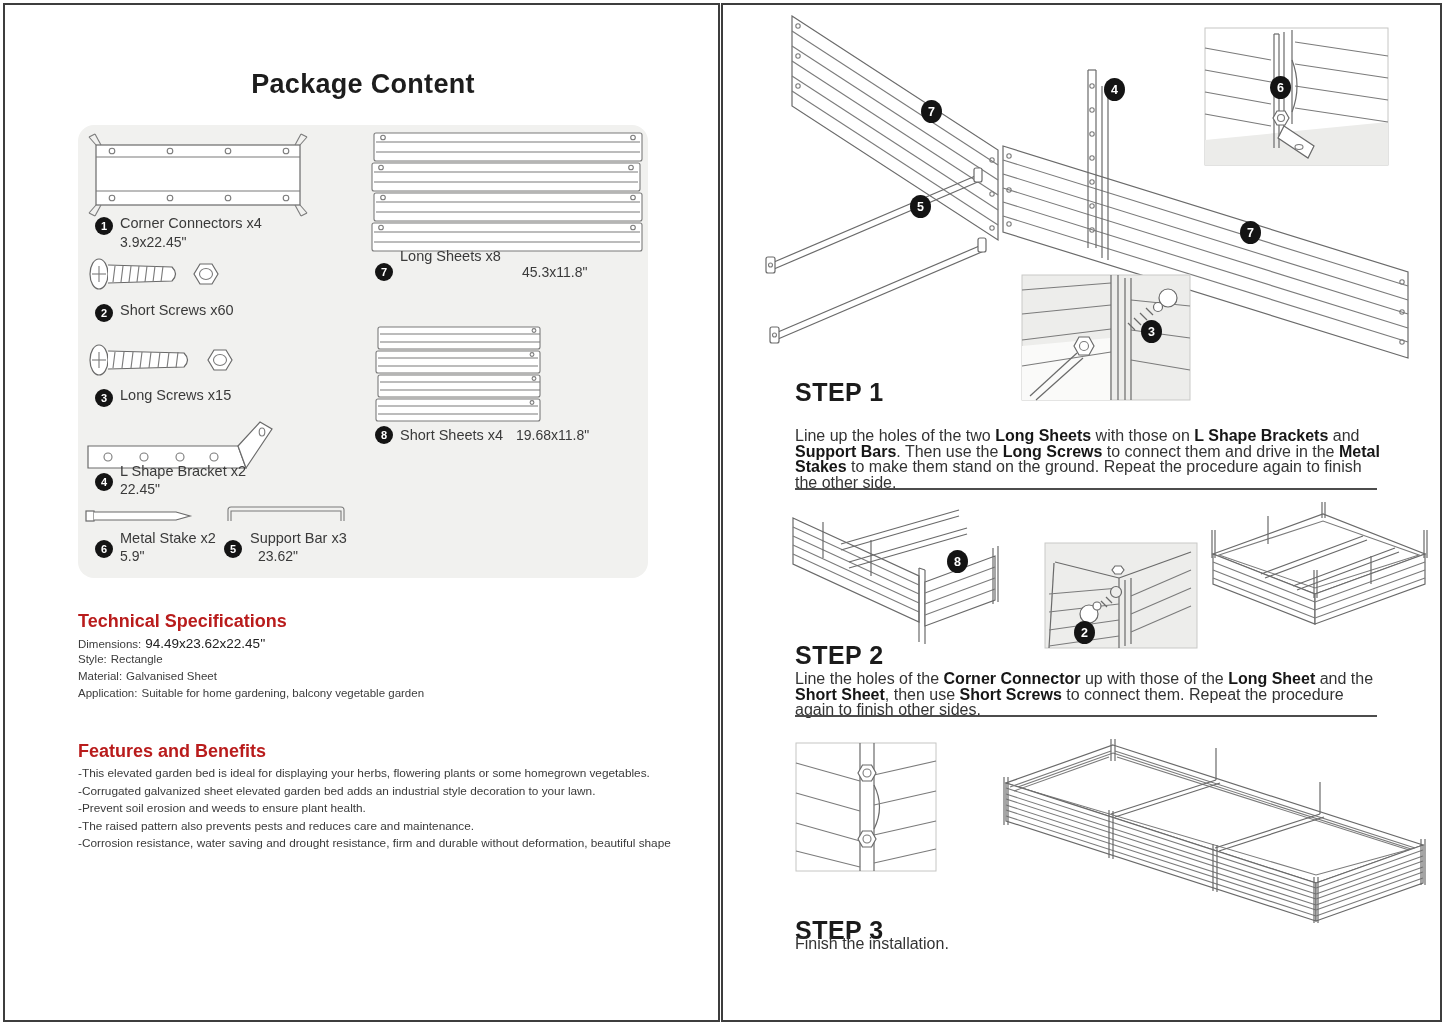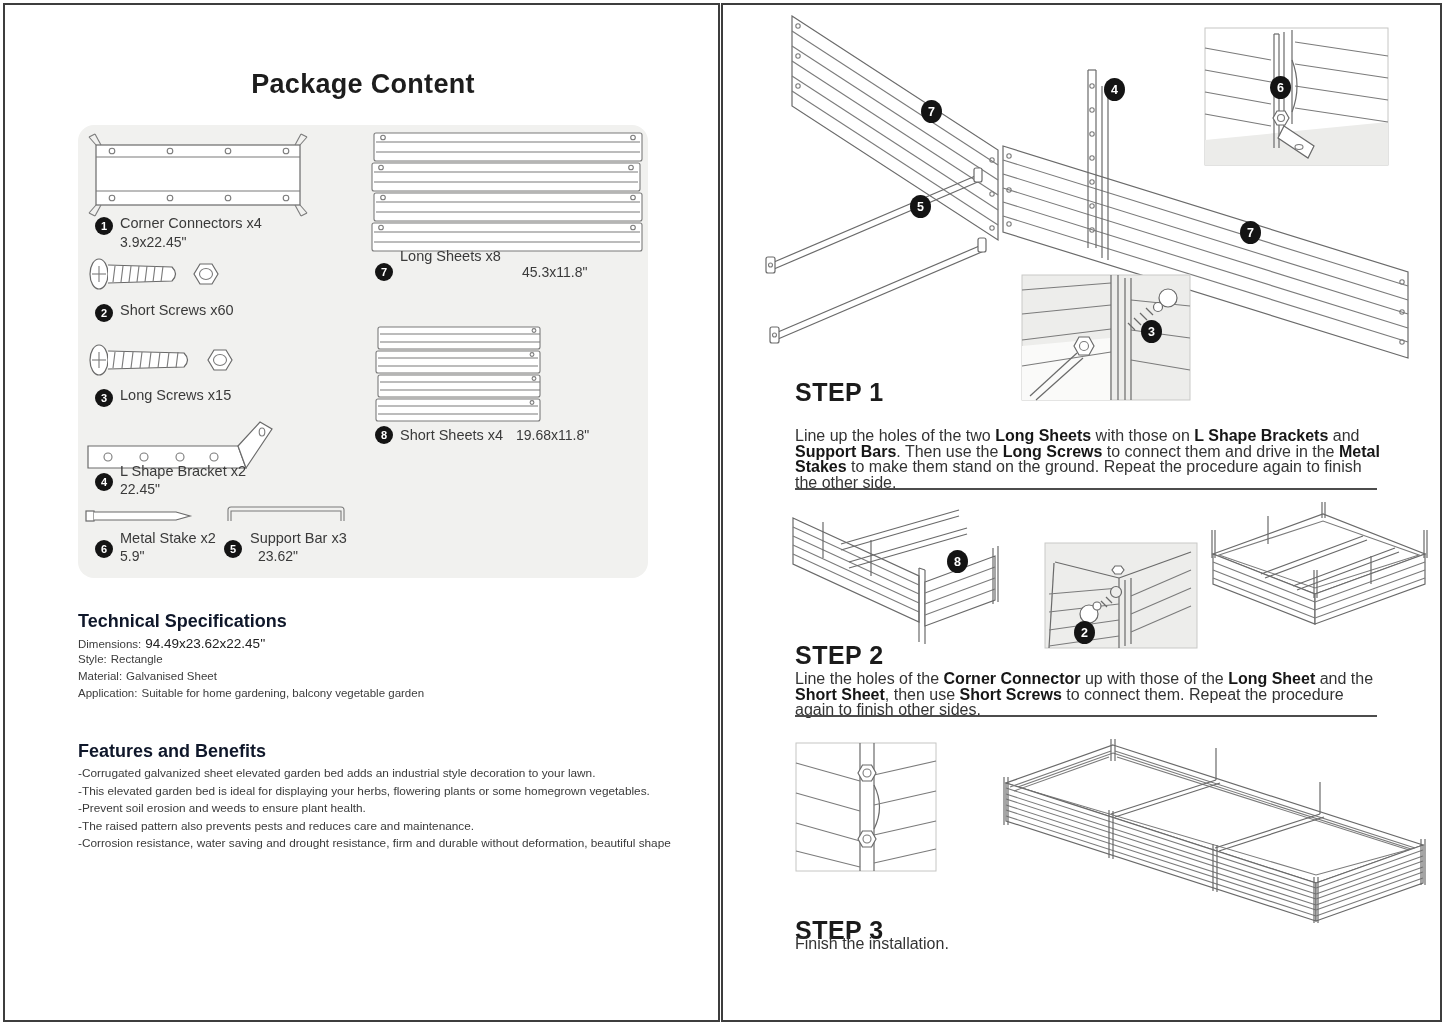--- a/index.html
+++ b/index.html
@@ -11,21 +11,21 @@
   .abs{position:absolute;}
   .pc-title{font-size:27px;font-weight:bold;letter-spacing:.3px;color:#1d1d1d;text-align:center;}
   .parts-box{position:absolute;left:73px;top:120px;width:570px;height:453px;
              background:#f1f1ef;border-radius:16px;}
   .badge{background:#141414;color:#fff;border-radius:50%;display:flex;align-items:center;
          justify-content:center;font-weight:bold;position:absolute;}
   .badge-sm{width:18px;height:18px;font-size:11px;}
   .badge-lg{width:21px;height:23px;font-size:12.5px;}
   .part-label{font-size:14.5px;color:#3a3a3a;white-space:nowrap;}
   .part-dim{font-size:14px;color:#3a3a3a;white-space:nowrap;}
-  .section-h{font-size:18px;font-weight:bold;color:#0f172a;}
+  .section-h{font-size:18px;font-weight:bold;color:#b91c1c;}
   .spec-line{font-size:11.5px;color:#3c3c3c;height:17px;white-space:nowrap;}
   .spec-line .val{margin-left:4px;}
   .spec-line .val-big{font-size:13.5px;color:#222;}
   .feature-line{font-size:11.8px;color:#3a3a3a;height:17.5px;white-space:nowrap;}
   .step-h{font-size:25px;font-weight:bold;letter-spacing:.5px;color:#1b1b1b;}
   .step-p{font-size:16px;line-height:15.5px;color:#333;width:590px;}
   .step-p b{color:#161616;}
   .hrule{position:absolute;height:2px;background:#4c4c4c;width:582px;left:72px;}
   svg{position:absolute;overflow:visible;}
   .ln{stroke:#7b7b7b;fill:none;stroke-width:1.1;}
@@ -203,22 +203,22 @@
     <div class="abs section-h" style="left:73px;top:606px;">Technical Specifications</div>
     <div class="abs" style="left:73px;top:631px;">
       <div class="spec-line"><span>Dimensions:</span><span class="val val-big">94.49x23.62x22.45''</span></div>
       <div class="spec-line"><span>Style:</span><span class="val">Rectangle</span></div>
       <div class="spec-line"><span>Material:</span><span class="val">Galvanised Sheet</span></div>
       <div class="spec-line"><span>Application:</span><span class="val">Suitable for home gardening, balcony vegetable garden</span></div>
     </div>
 
     <div class="abs section-h" style="left:73px;top:736px;">Features and Benefits</div>
     <div class="abs" style="left:73px;top:761px;">
+      <div class="feature-line">-This elevated garden bed is ideal for displaying your herbs, flowering plants or some homegrown vegetables.</div>
       <div class="feature-line">-Corrugated galvanized sheet elevated garden bed adds an industrial style decoration to your lawn.</div>
-      <div class="feature-line">-This elevated garden bed is ideal for displaying your herbs, flowering plants or some homegrown vegetables.</div>
       <div class="feature-line">-Prevent soil erosion and weeds to ensure plant health.</div>
       <div class="feature-line">-The raised pattern also prevents pests and reduces care and maintenance.</div>
       <div class="feature-line">-Corrosion resistance, water saving and drought resistance, firm and durable without deformation, beautiful shape</div>
     </div>
   </div>
 
   <div class="panel" id="panel-right">
 
     <svg style="left:-1px;top:-5px;" width="712" height="400" viewBox="0 0 712 400">
 

